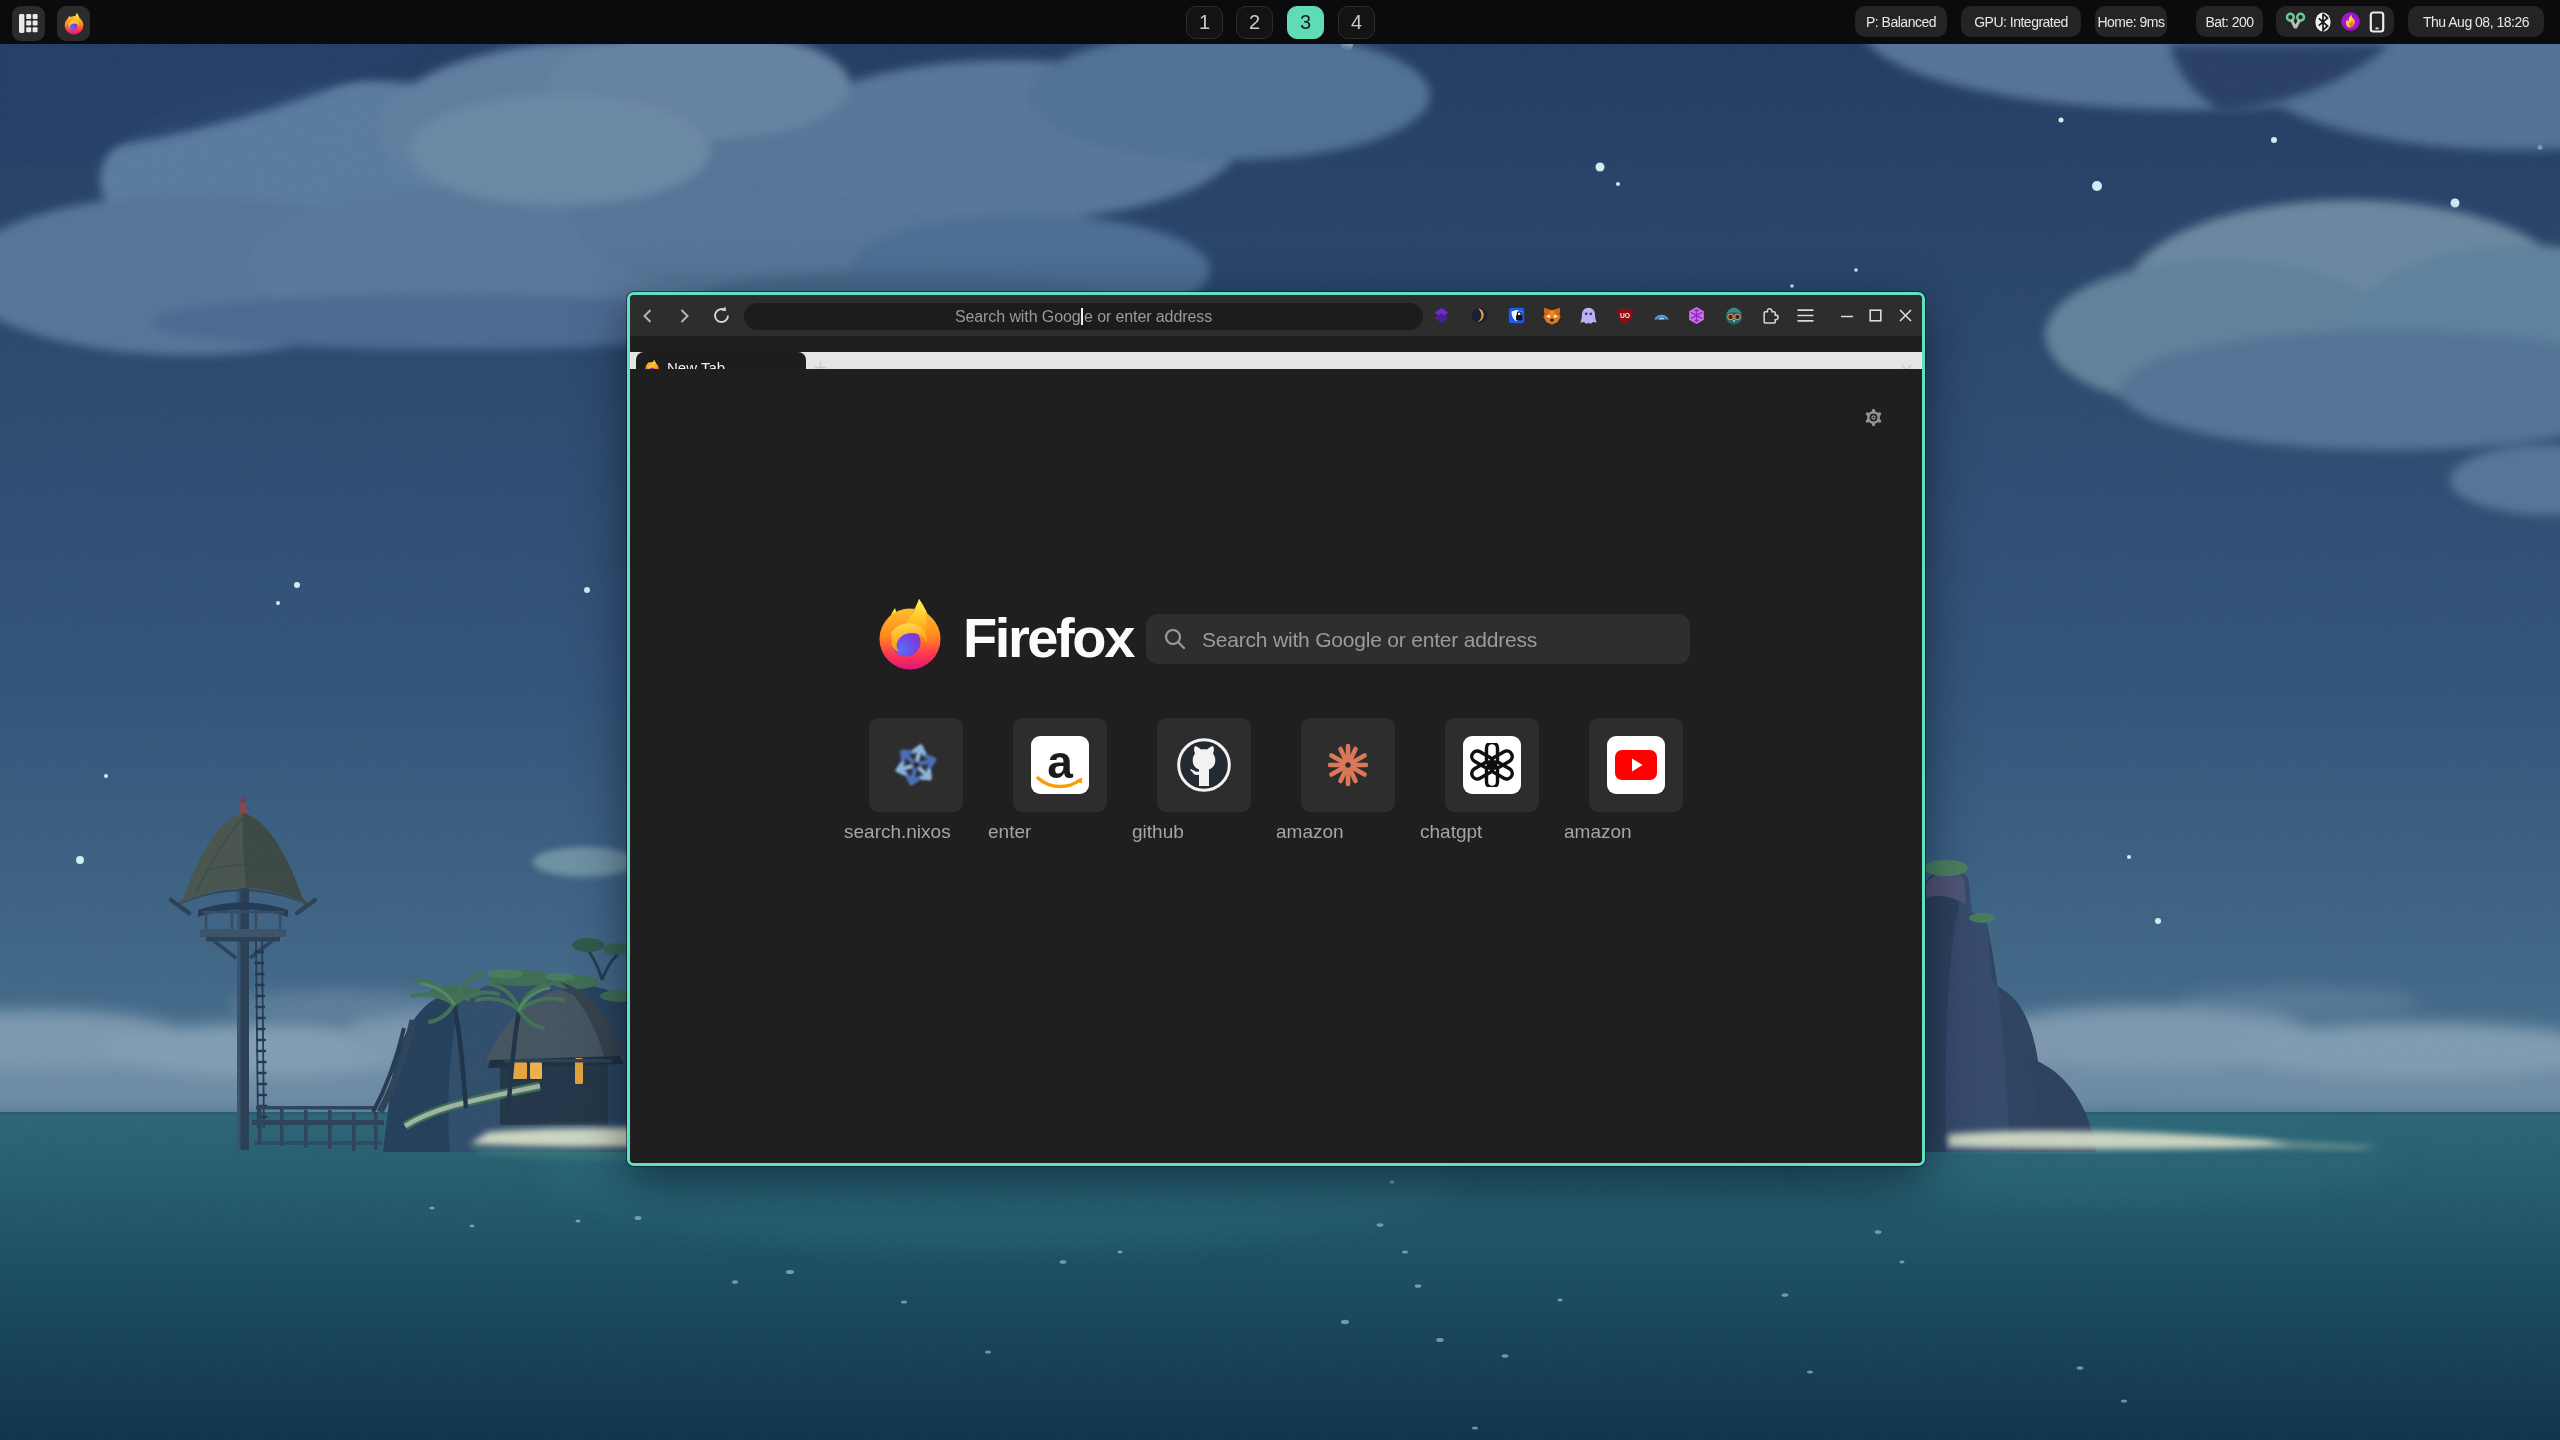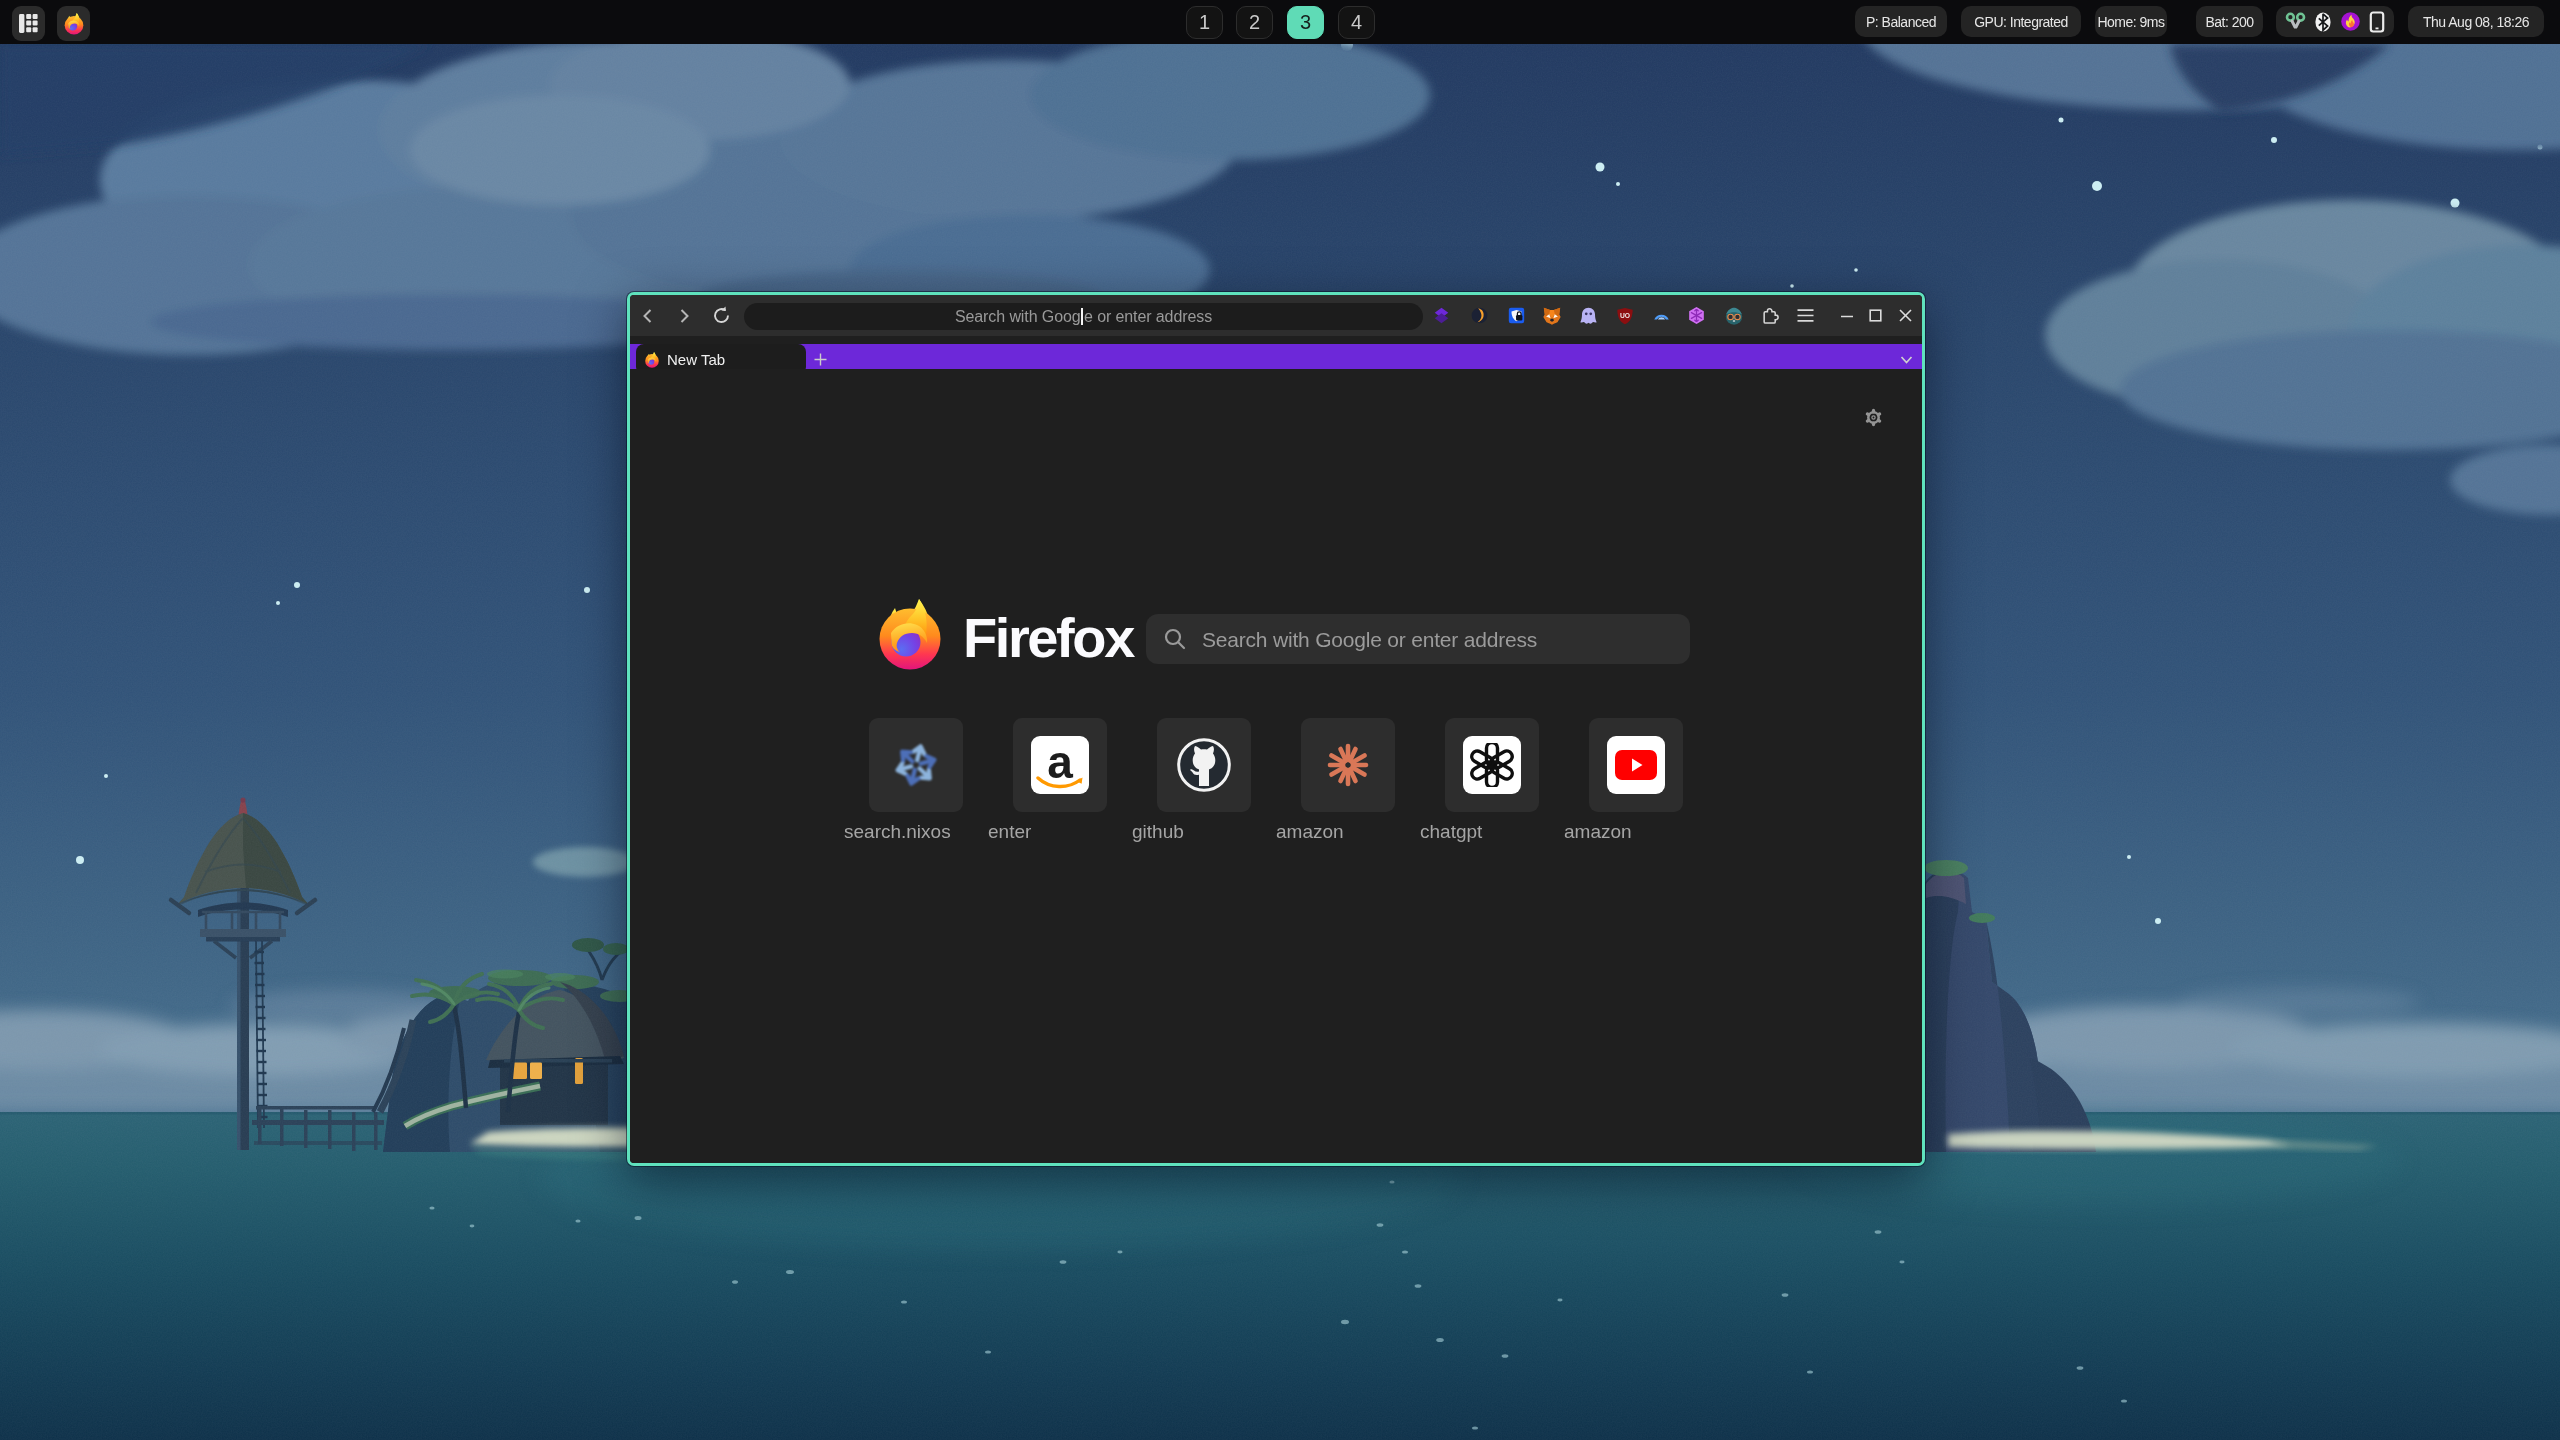--- a/index.html
+++ b/index.html
@@ -20,21 +20,21 @@
   
   #win { position:absolute; left:627px; top:292px; width:1298px; height:874px;
          border:3px solid #5fe2bd; border-radius:7px; background:#1f1f1f; overflow:hidden; z-index:40;
          box-shadow:0 14px 50px rgba(0,10,25,.55), 0 0 0 1px rgba(8,20,40,.55); }
   #toolbar { position:absolute; left:0; top:0; width:100%; height:41px; background:#2d2d2d; }
   #urlbar { position:absolute; left:114px; top:8px; width:679px; height:27px; border-radius:13.5px;
             background:#1c1c1c; }
   #urlbar .ph { position:absolute; width:100%; text-align:center; top:5px; font-size:16px; color:#9a9a9a; letter-spacing:-0.1px; }
   #caret { position:absolute; left:337px; top:5px; width:1.5px; height:17px; background:#f5f5f5; }
   .navic { position:absolute; top:0; height:41px; display:flex; align-items:center; justify-content:center; }
-  #tabbar { position:absolute; left:0; top:49px; width:100%; height:32px; background:#6d28d9;
+  #tabbar { position:absolute; left:0; top:57px; width:100%; height:32px; background:#e5e5e5;
             border-bottom:2px solid #171717; }
   #tab { position:absolute; left:6px; top:0px; width:170px; height:31px; background:#1d1d1d;
          border-radius:8px; display:flex; align-items:center; color:#f0f0f0; font-size:15px; }
   #content { position:absolute; left:0; top:74px; width:1292px; height:794px; background:#1f1f1f; }
   .tile { position:absolute; width:94px; height:94px; border-radius:9px; background:#2d2d2d;
           display:flex; align-items:center; justify-content:center; }
   .tlabel { position:absolute; width:144px; text-align:left; font-size:19px; color:#a5a5a5; }
   #searchbox { position:absolute; left:516px; top:245px; width:544px; height:50px; border-radius:12px;
                background:#2e2e2e; }
   #searchbox .ph { position:absolute; left:56px; top:14px; font-size:21px; color:#9b9b9b; letter-spacing:-0.2px; }

